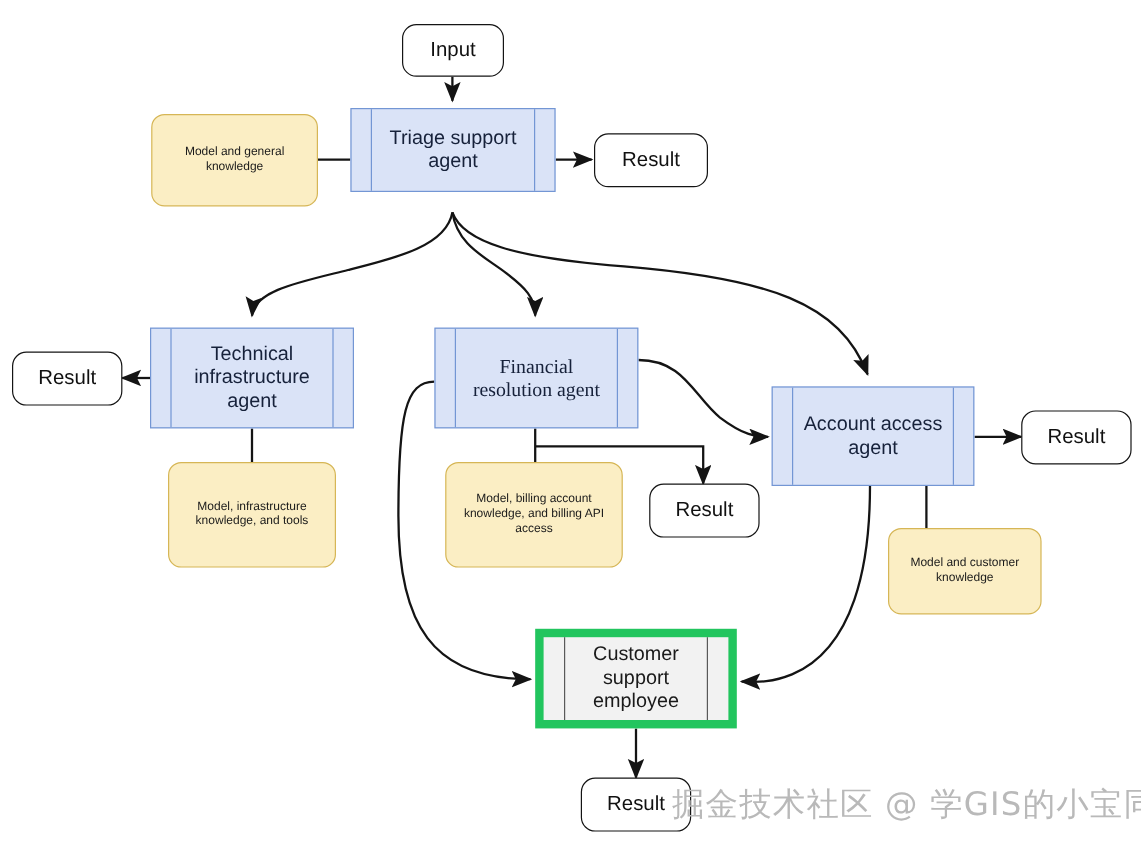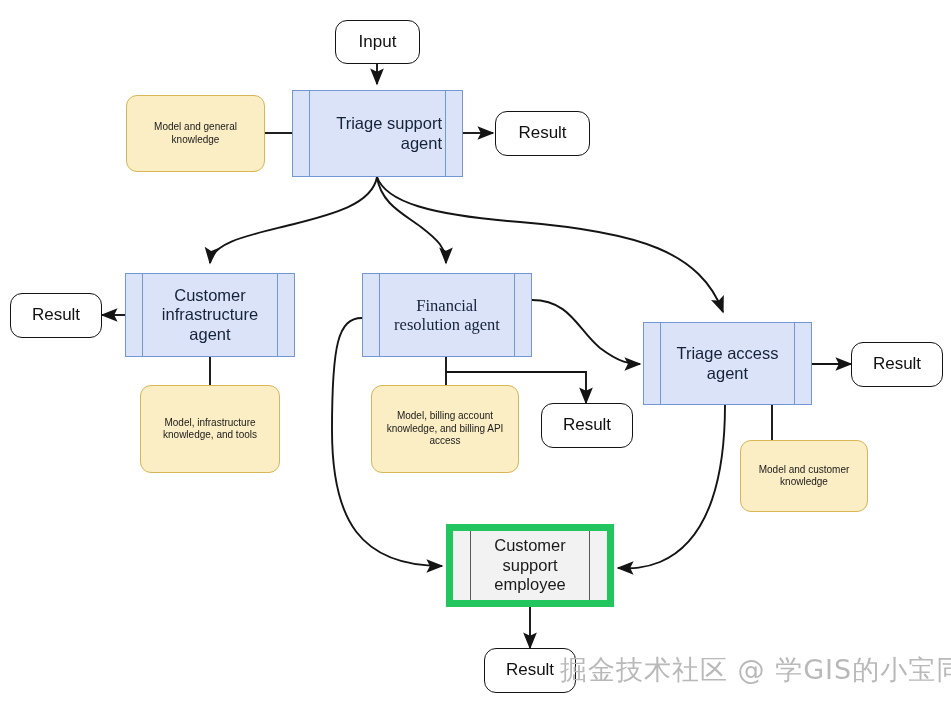--- a/index.html
+++ b/index.html
@@ -164,42 +164,42 @@
   </div>
 
   <div class="node term" style="left:851px; top:342px; width:92px; height:45px;">
     <span class="label">Result</span>
   </div>
 
   <div class="node term" style="left:484px; top:648px; width:92px; height:45px;">
     <span class="label">Result</span>
   </div>
 
-  <div class="node agent" style="left:292px; top:90px; width:171px; height:87px;text-align:right;">
+  <div class="node agent" style="left:292px; top:90px; width:171px; height:70px;">
     <span class="bar left"></span>
     <span class="bar right"></span>
     <span class="label">Triage support agent</span>
   </div>
 
   <div class="node agent" style="left:125px; top:273px; width:170px; height:84px;">
     <span class="bar left"></span>
     <span class="bar right"></span>
-    <span class="label">Customer infrastructure agent</span>
+    <span class="label">Technical infrastructure agent</span>
   </div>
 
   <div class="node agent" style="left:362px; top:273px; width:170px; height:84px;font-family:Liberation Serif, serif;">
     <span class="bar left"></span>
     <span class="bar right"></span>
     <span class="label">Financial resolution agent</span>
   </div>
 
   <div class="node agent" style="left:643px; top:322px; width:169px; height:83px;">
     <span class="bar left"></span>
     <span class="bar right"></span>
-    <span class="label">Triage access agent</span>
+    <span class="label">Account access agent</span>
   </div>
 
   <div class="node human" style="left:446px; top:524px; width:168px; height:83px;">
     <span class="bar left"></span>
     <span class="bar right"></span>
     <span class="label">Customer support employee</span>
   </div>
 
   <div class="node note" style="left:126px; top:95px; width:139px; height:77px;">
     <span class="label">Model and general knowledge</span>

